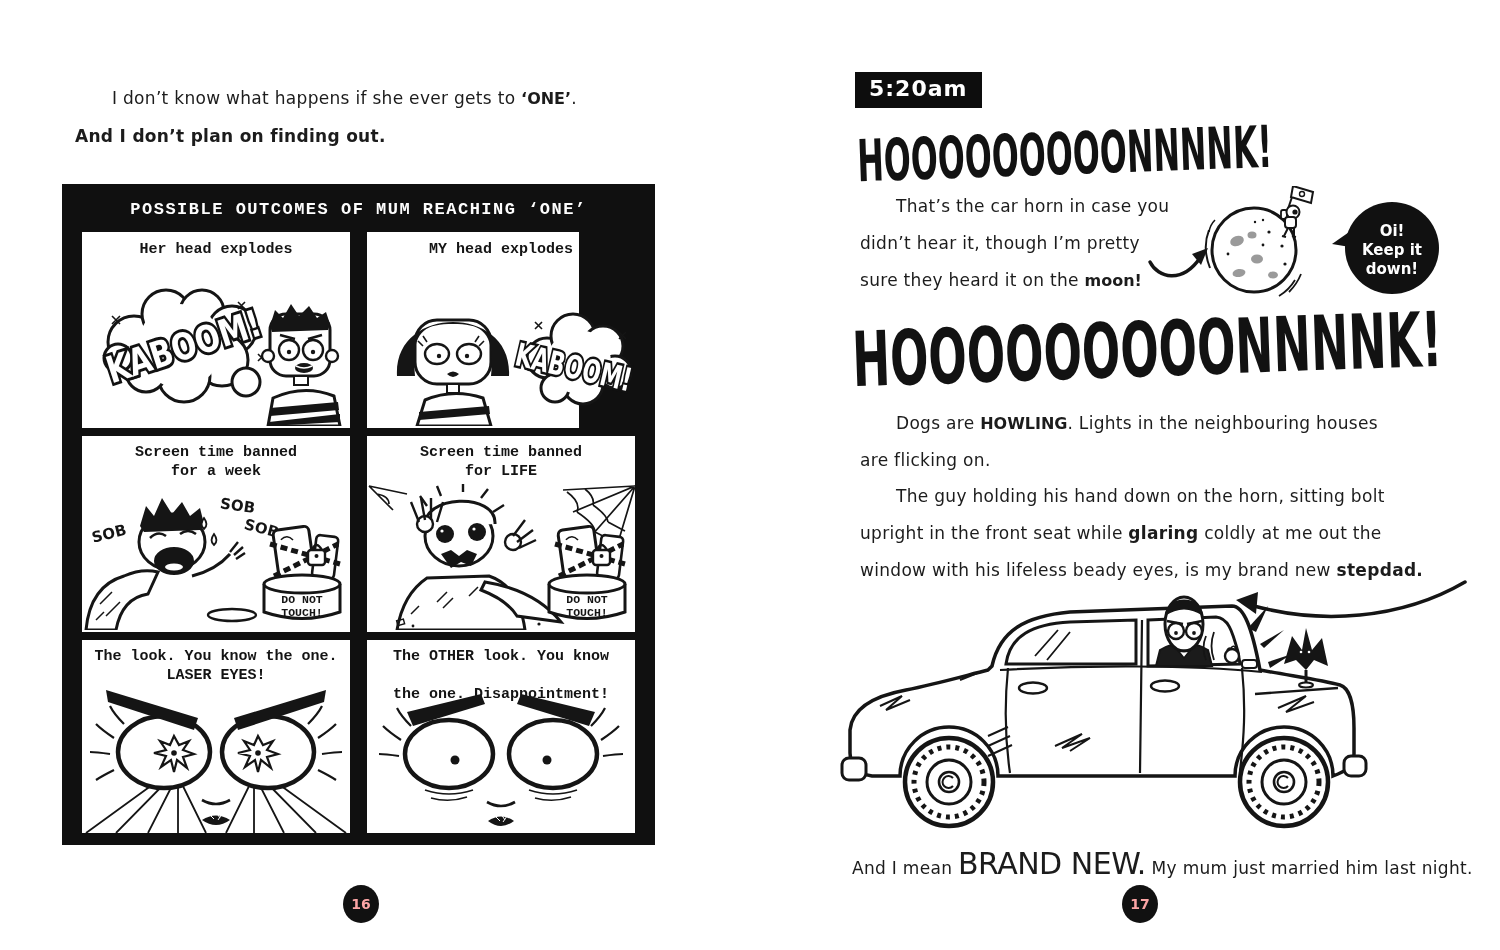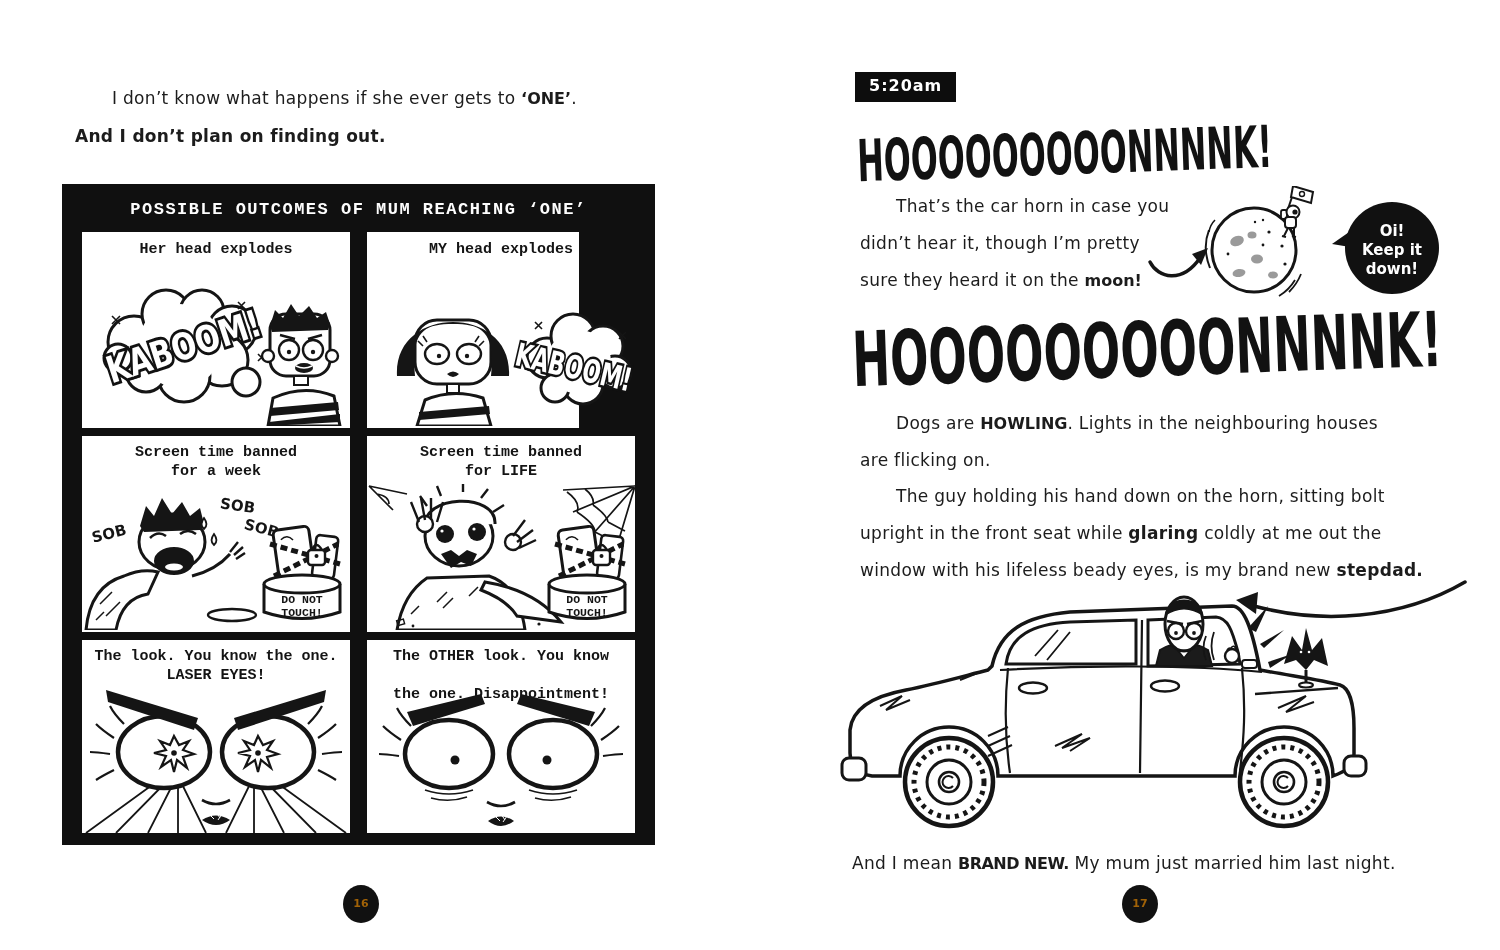--- a/index.html
+++ b/index.html
@@ -3,30 +3,30 @@
 <meta charset="utf-8">
 <style>
   * { margin:0; padding:0; box-sizing:border-box; }
   body { background:#ffffff; }
   .spread { position:relative; width:1500px; height:950px; background:#ffffff; overflow:hidden;
             font-family:"DejaVu Sans", sans-serif; color:#1b1b1b; }
   .abs { position:absolute; }
   .hw { font-size:17px; letter-spacing:.3px; line-height:37px; white-space:nowrap; color:#1c1c1c; }
   .hw b { font-weight:bold; }
   .big-word { font-weight:bold; font-size:16px; letter-spacing:0; }
-  .huge-word { font-weight:bold; font-size:16px; letter-spacing:-.5px;text-align:right; }
+  .huge-word { font-weight:normal; font-size:30px; letter-spacing:-.5px;text-align:right; }
   .comic-box { background:#101010; }
   .comic-title { font-family:"Liberation Mono", monospace; font-weight:bold; color:#fdfdfd;
                  font-size:17px; letter-spacing:1.5px; text-align:center; white-space:nowrap; }
   .panel { position:absolute; background:#ffffff; }
   .plabel { font-family:"Liberation Mono", monospace; font-weight:bold; font-size:15px;
             line-height:19px; text-align:center; color:#141414; white-space:nowrap; }
   .page-num { width:36px; height:38px; background:#111111; border-radius:50%;
-              color:#a16207; font-weight:bold; font-size:11px; text-align:center; line-height:38px; }
-  .time-badge { background:#0d0d0d; color:#ffffff; font-weight:bold; font-size:16px;
+              color:#fca5a5; font-weight:bold; font-size:14px; text-align:center; line-height:38px; }
+  .time-badge { background:#0d0d0d; color:#ffffff; font-weight:bold; font-size:22px;
                 letter-spacing:1px; padding:4px 14px 7px 14px; }
   svg { display:block; }
   svg text { font-family:"DejaVu Sans", sans-serif; }
   svg text.mono { font-family:"Liberation Mono", monospace; }
   .honk text { font-weight:bold; fill:#121212; }
   .sfx-text { font-weight:bold; fill:#ffffff; stroke:#111111; paint-order:stroke; }
 </style>
 </head>
 <body>
 

